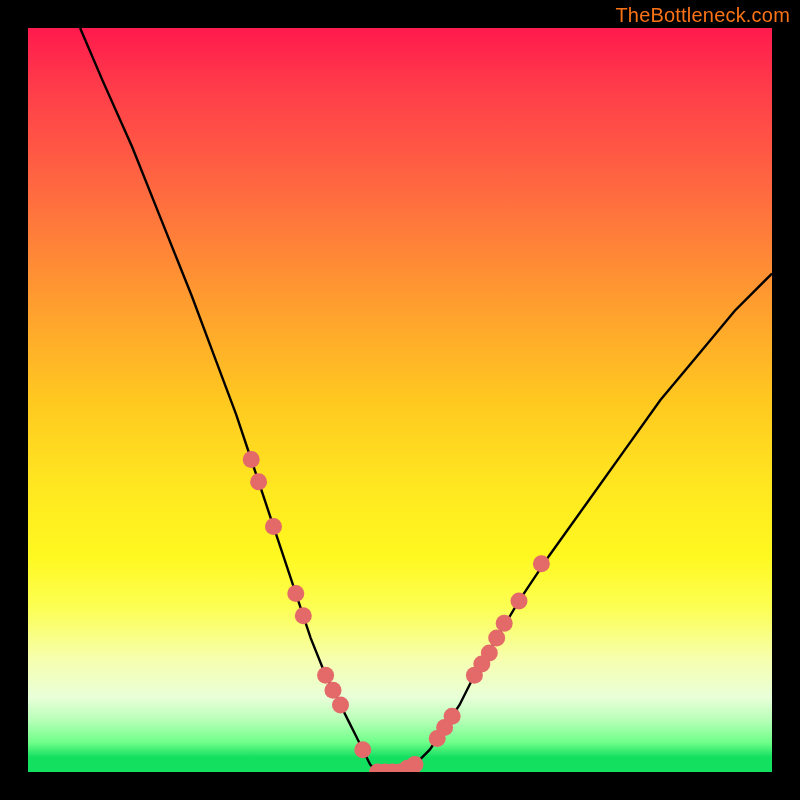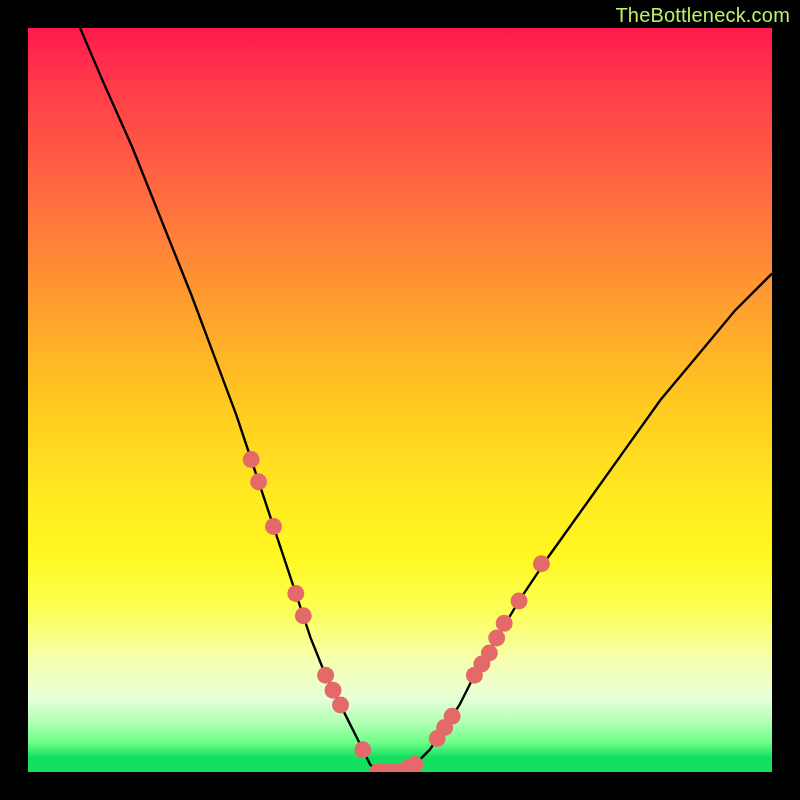--- a/index.html
+++ b/index.html
@@ -47,21 +47,21 @@
       #b8ffb8 93%,
       #70ff8a 96%,
       #14e060 98%,
       #14e060 100%
     );
   }
   .watermark {
     position: absolute;
     top: 4px;
     right: 10px;
-    color: #bef264;
+    color: #f97316;
     font-size: 20px;
     font-weight: 500;
     letter-spacing: 0.2px;
     user-select: none;
   }
   svg.curve {
     position: absolute;
     left: 0;
     top: 0;
     width: 744px;

